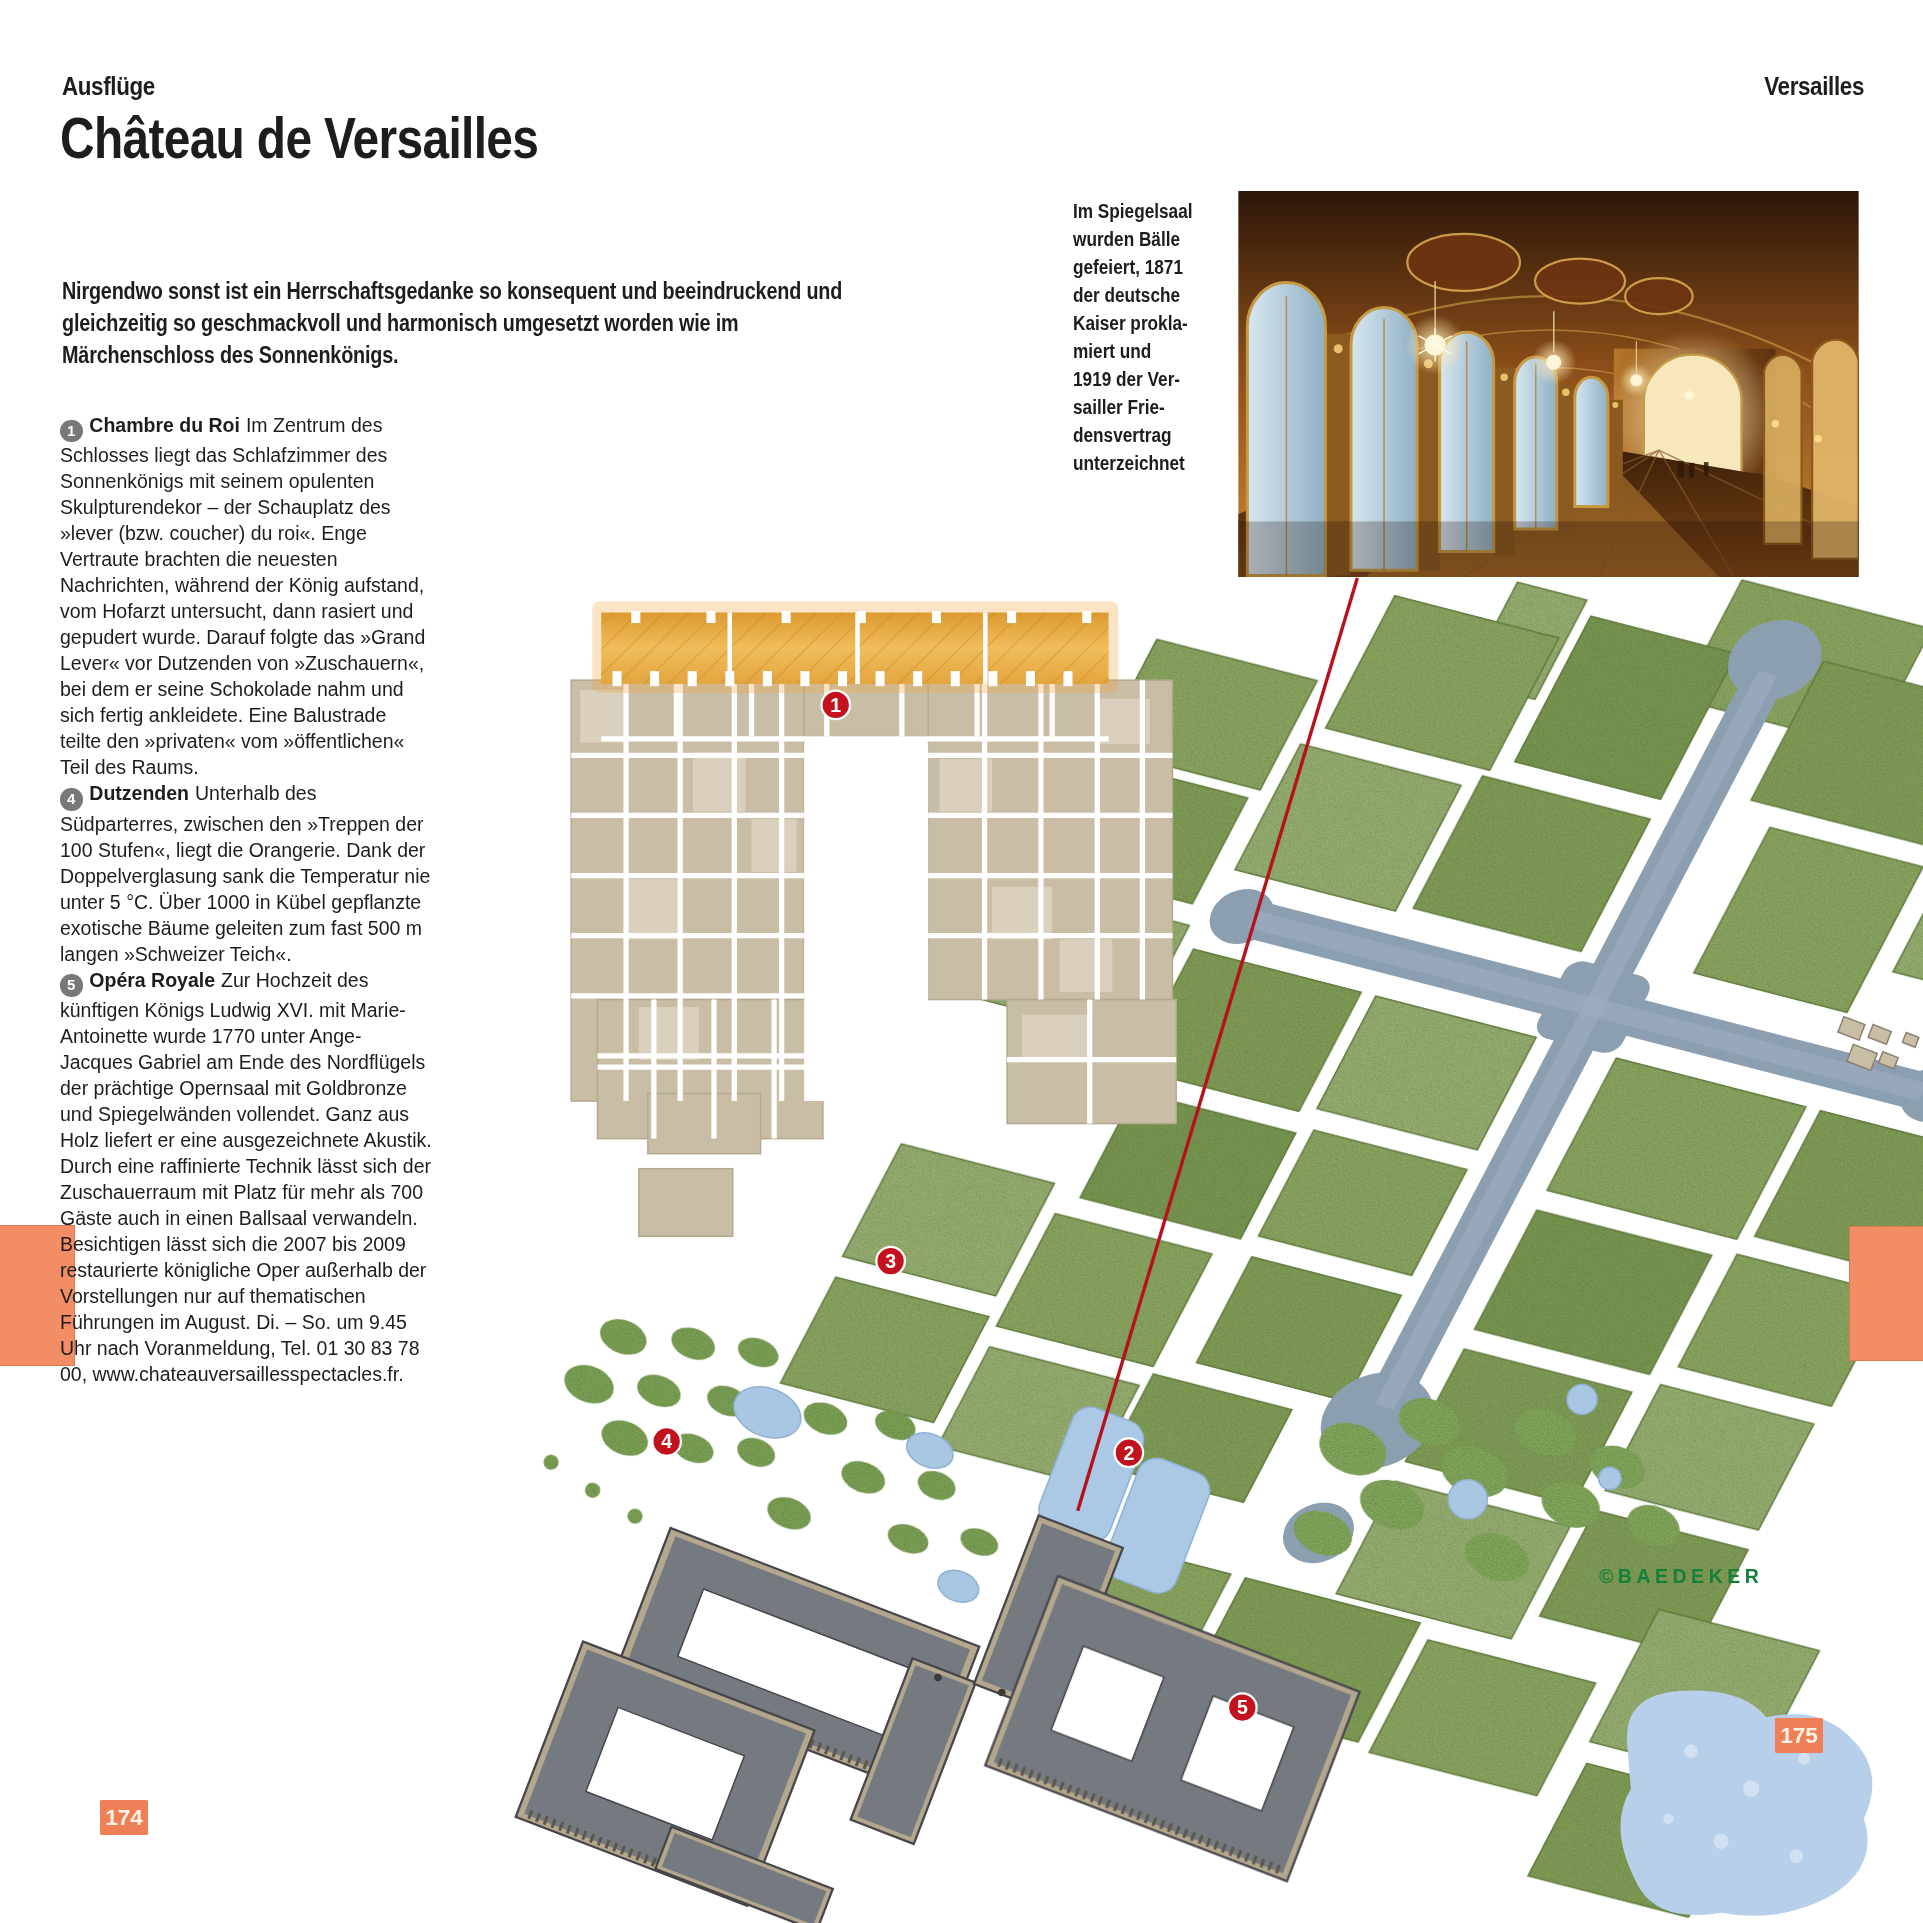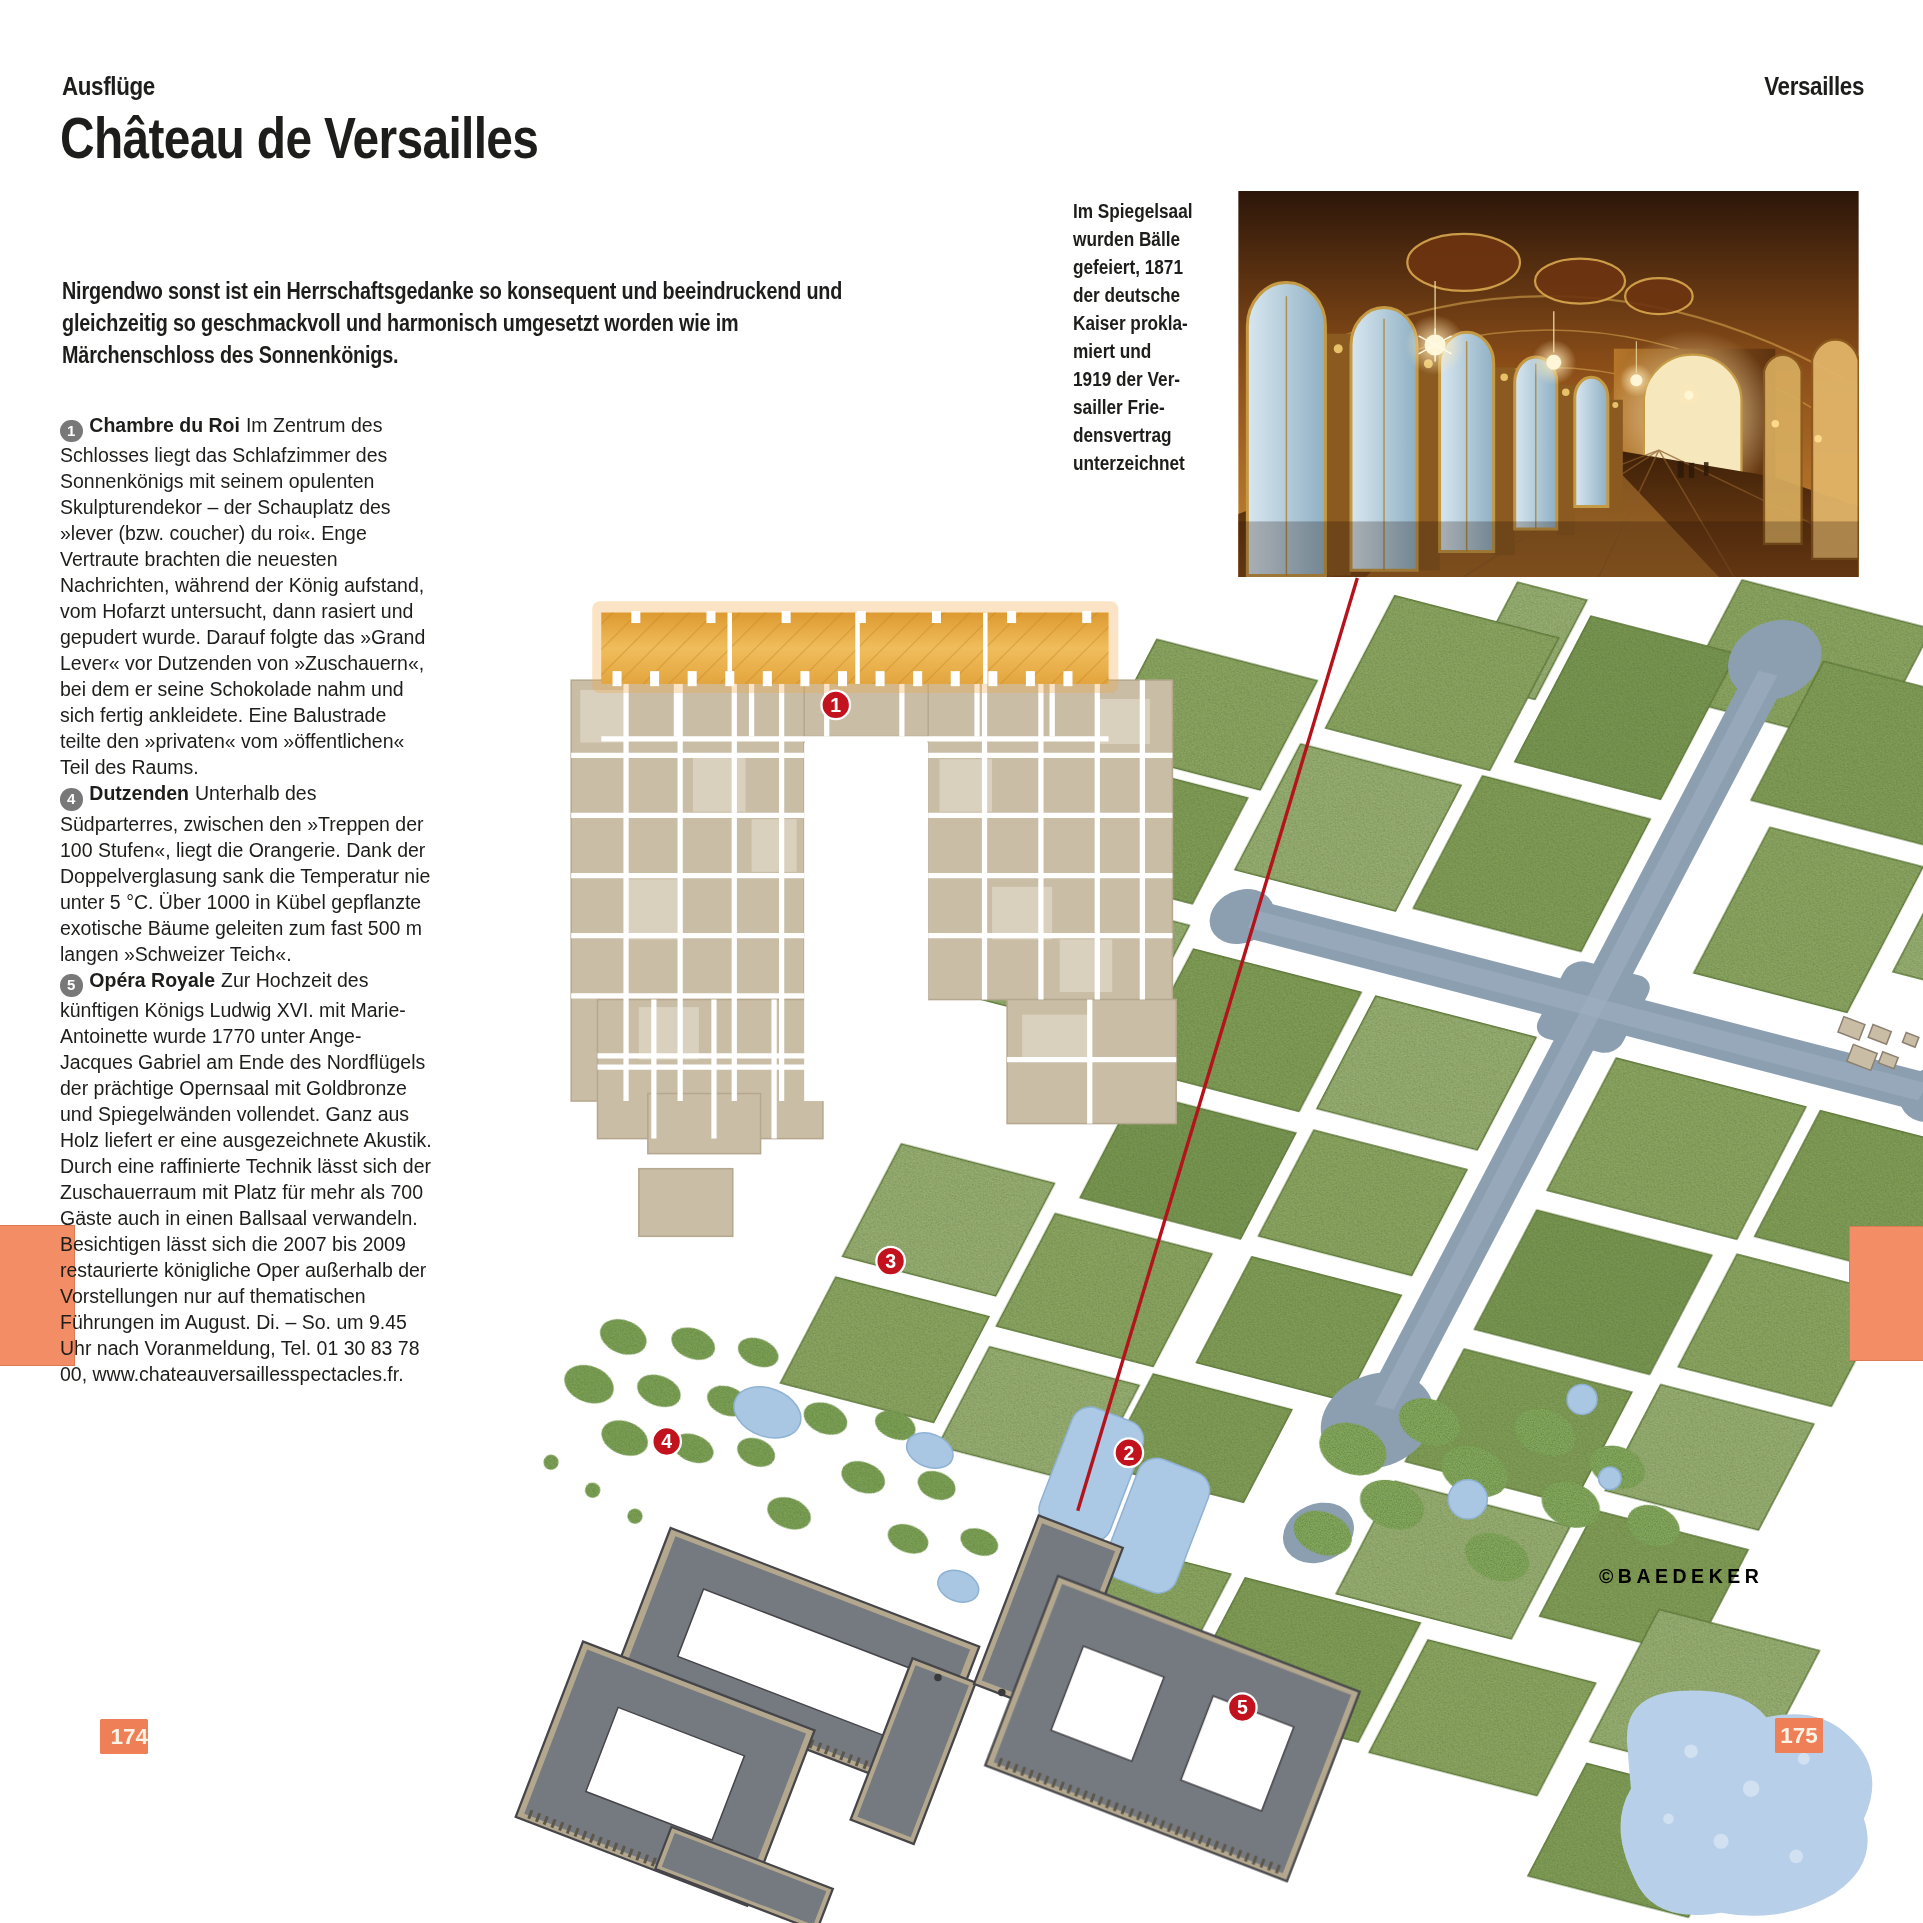--- a/index.html
+++ b/index.html
@@ -29,25 +29,25 @@
   .nb{display:inline-block;width:22.5px;height:22.5px;border-radius:50%;background:#787878;
       color:#fff;font-weight:bold;font-size:15px;line-height:22.5px;text-align:center;
       margin-right:6.8px;vertical-align:-3.8px;}
   .rh{margin-right:6px;}
 
   .caption{position:absolute;left:1073px;top:197px;width:197px;
            font-size:20px;line-height:28px;font-weight:bold;}
   .pre{white-space:pre-line;}
 
   .baedeker{position:absolute;left:1599px;top:1565px;font-size:19.5px;font-weight:bold;
-            letter-spacing:4.5px;color:#000000;}
+            letter-spacing:4.5px;color:#15803d;}
 
   .pgnum{position:absolute;width:48px;height:35px;background:#ee7f57;color:#fbf3e6;
          font-size:22.5px;font-weight:bold;line-height:35px;text-align:center;border-radius:1.5px;}
-  .pg-l{left:100px;top:1719px;text-align:right;}
+  .pg-l{left:100px;top:1800px;}
   .pg-r{left:1775px;top:1718px;}
 
   .tab{position:absolute;width:75px;background:#f28d66;border:1.5px solid #dd7a52;box-sizing:border-box;}
   .tab-l{left:0;top:1225px;height:141px;border-left:none;}
   .tab-r{left:1849px;top:1226px;height:135px;border-right:none;}
 
   .mtxt{fill:#ffffff;font-family:"Liberation Sans",sans-serif;font-weight:bold;font-size:26px;text-anchor:middle;}
 </style>
 </head>
 <body>

